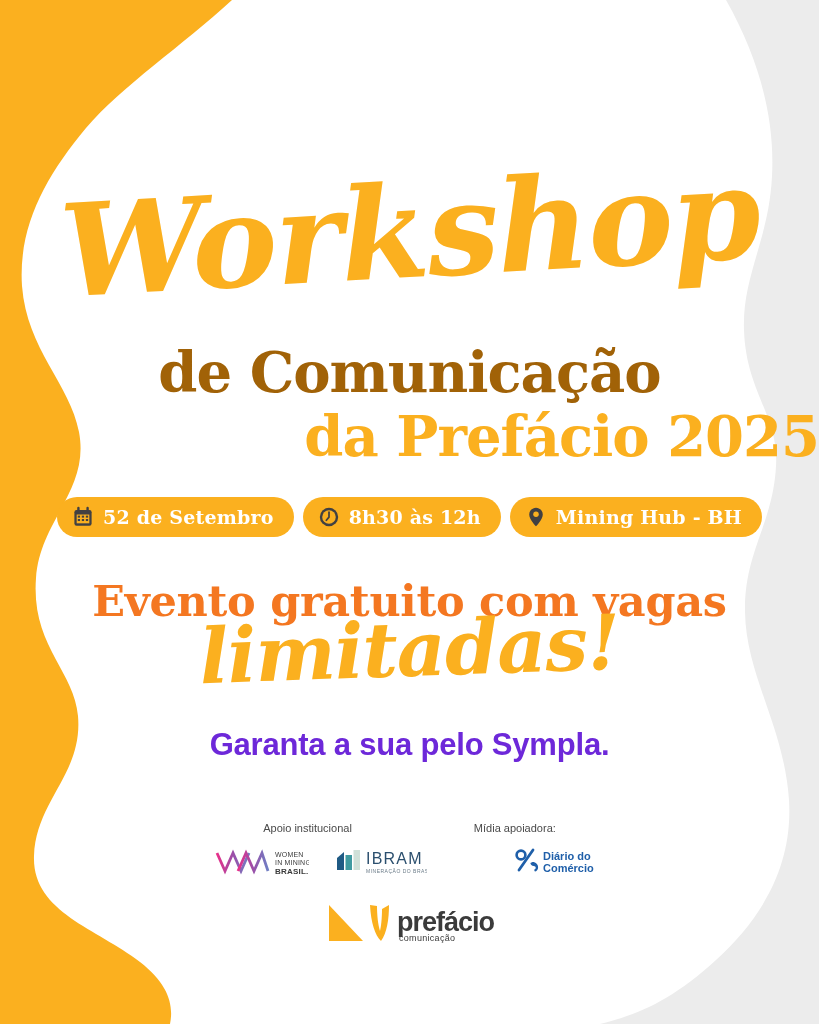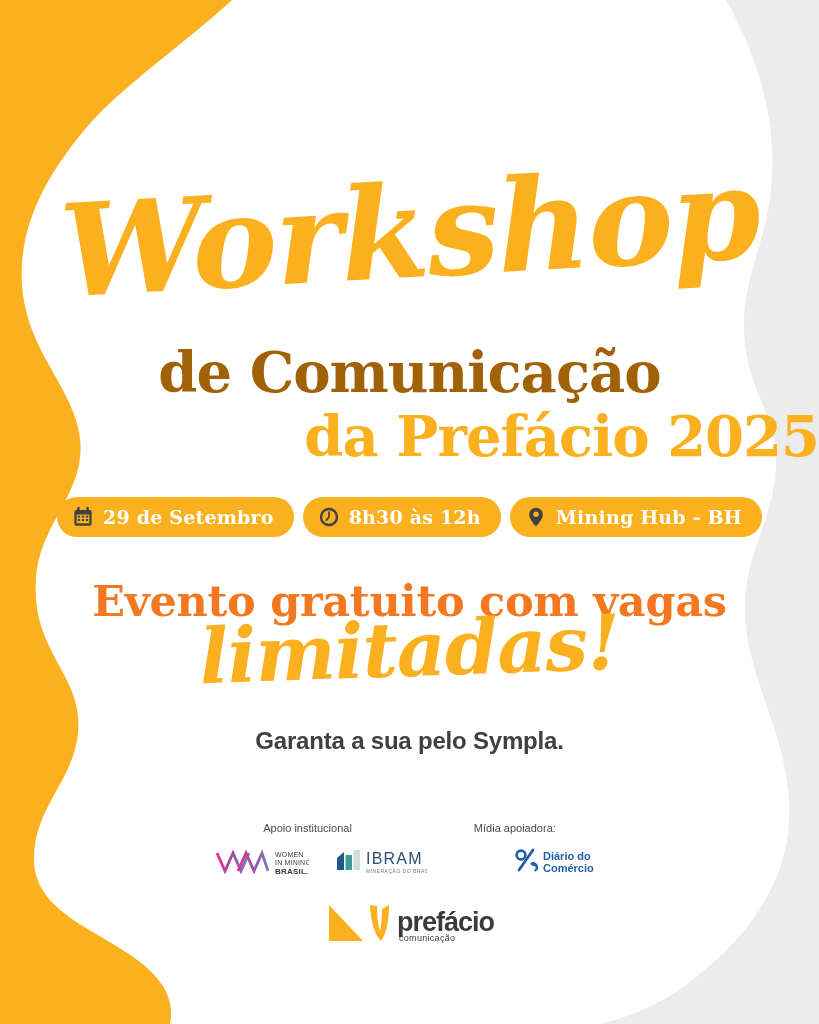--- a/index.html
+++ b/index.html
@@ -95,22 +95,22 @@
     color:#fbb01f;
     transform:rotate(-2deg);
     transform-origin:50% 50%;
     white-space:nowrap;
   }
   .cta{
     position:absolute;left:0;right:0;top:727px;
     text-align:center;
     font-family:"Liberation Sans",sans-serif;
     font-weight:700;
-    font-size:24px;
-    color:#404040;
+    font-size:31px;
+    color:#6d28d9;
     letter-spacing:-.2px;
     white-space:nowrap;
   }
 
   
   .sponsor-labels{
     position:absolute;left:0;right:0;top:822px;
     display:flex;justify-content:center;gap:122px;
   }
   .sponsor-labels .sl{
@@ -175,21 +175,21 @@
             <g fill="#414042">
               <rect x="6.3" y="10.5" width="2.5" height="2.2"></rect>
               <rect x="10.7" y="10.5" width="2.5" height="2.2"></rect>
               <rect x="15.1" y="10.5" width="2.5" height="2.2"></rect>
               <rect x="6.3" y="14.2" width="2.5" height="2.2"></rect>
               <rect x="10.7" y="14.2" width="2.5" height="2.2"></rect>
               <rect x="15.1" y="14.2" width="2.5" height="2.2"></rect>
             </g>
           </svg>
         </span>
-        <span class="pill-label">29 de Setembro</span>
+        <span class="pill-label">52 de Setembro</span>
       </div>
 
       <div class="pill">
         <span class="ic">
           <svg viewBox="0 0 24 24" fill="none">
             <circle cx="12" cy="12" r="10" fill="#414042"></circle>
             <circle cx="12" cy="12" r="7.4" fill="#fbb01f"></circle>
             <path d="M12 6.6v5.6l-2.9 3.4" stroke="#414042" stroke-width="1.9" stroke-linecap="round" stroke-linejoin="round" fill="none"></path>
           </svg>
         </span>

